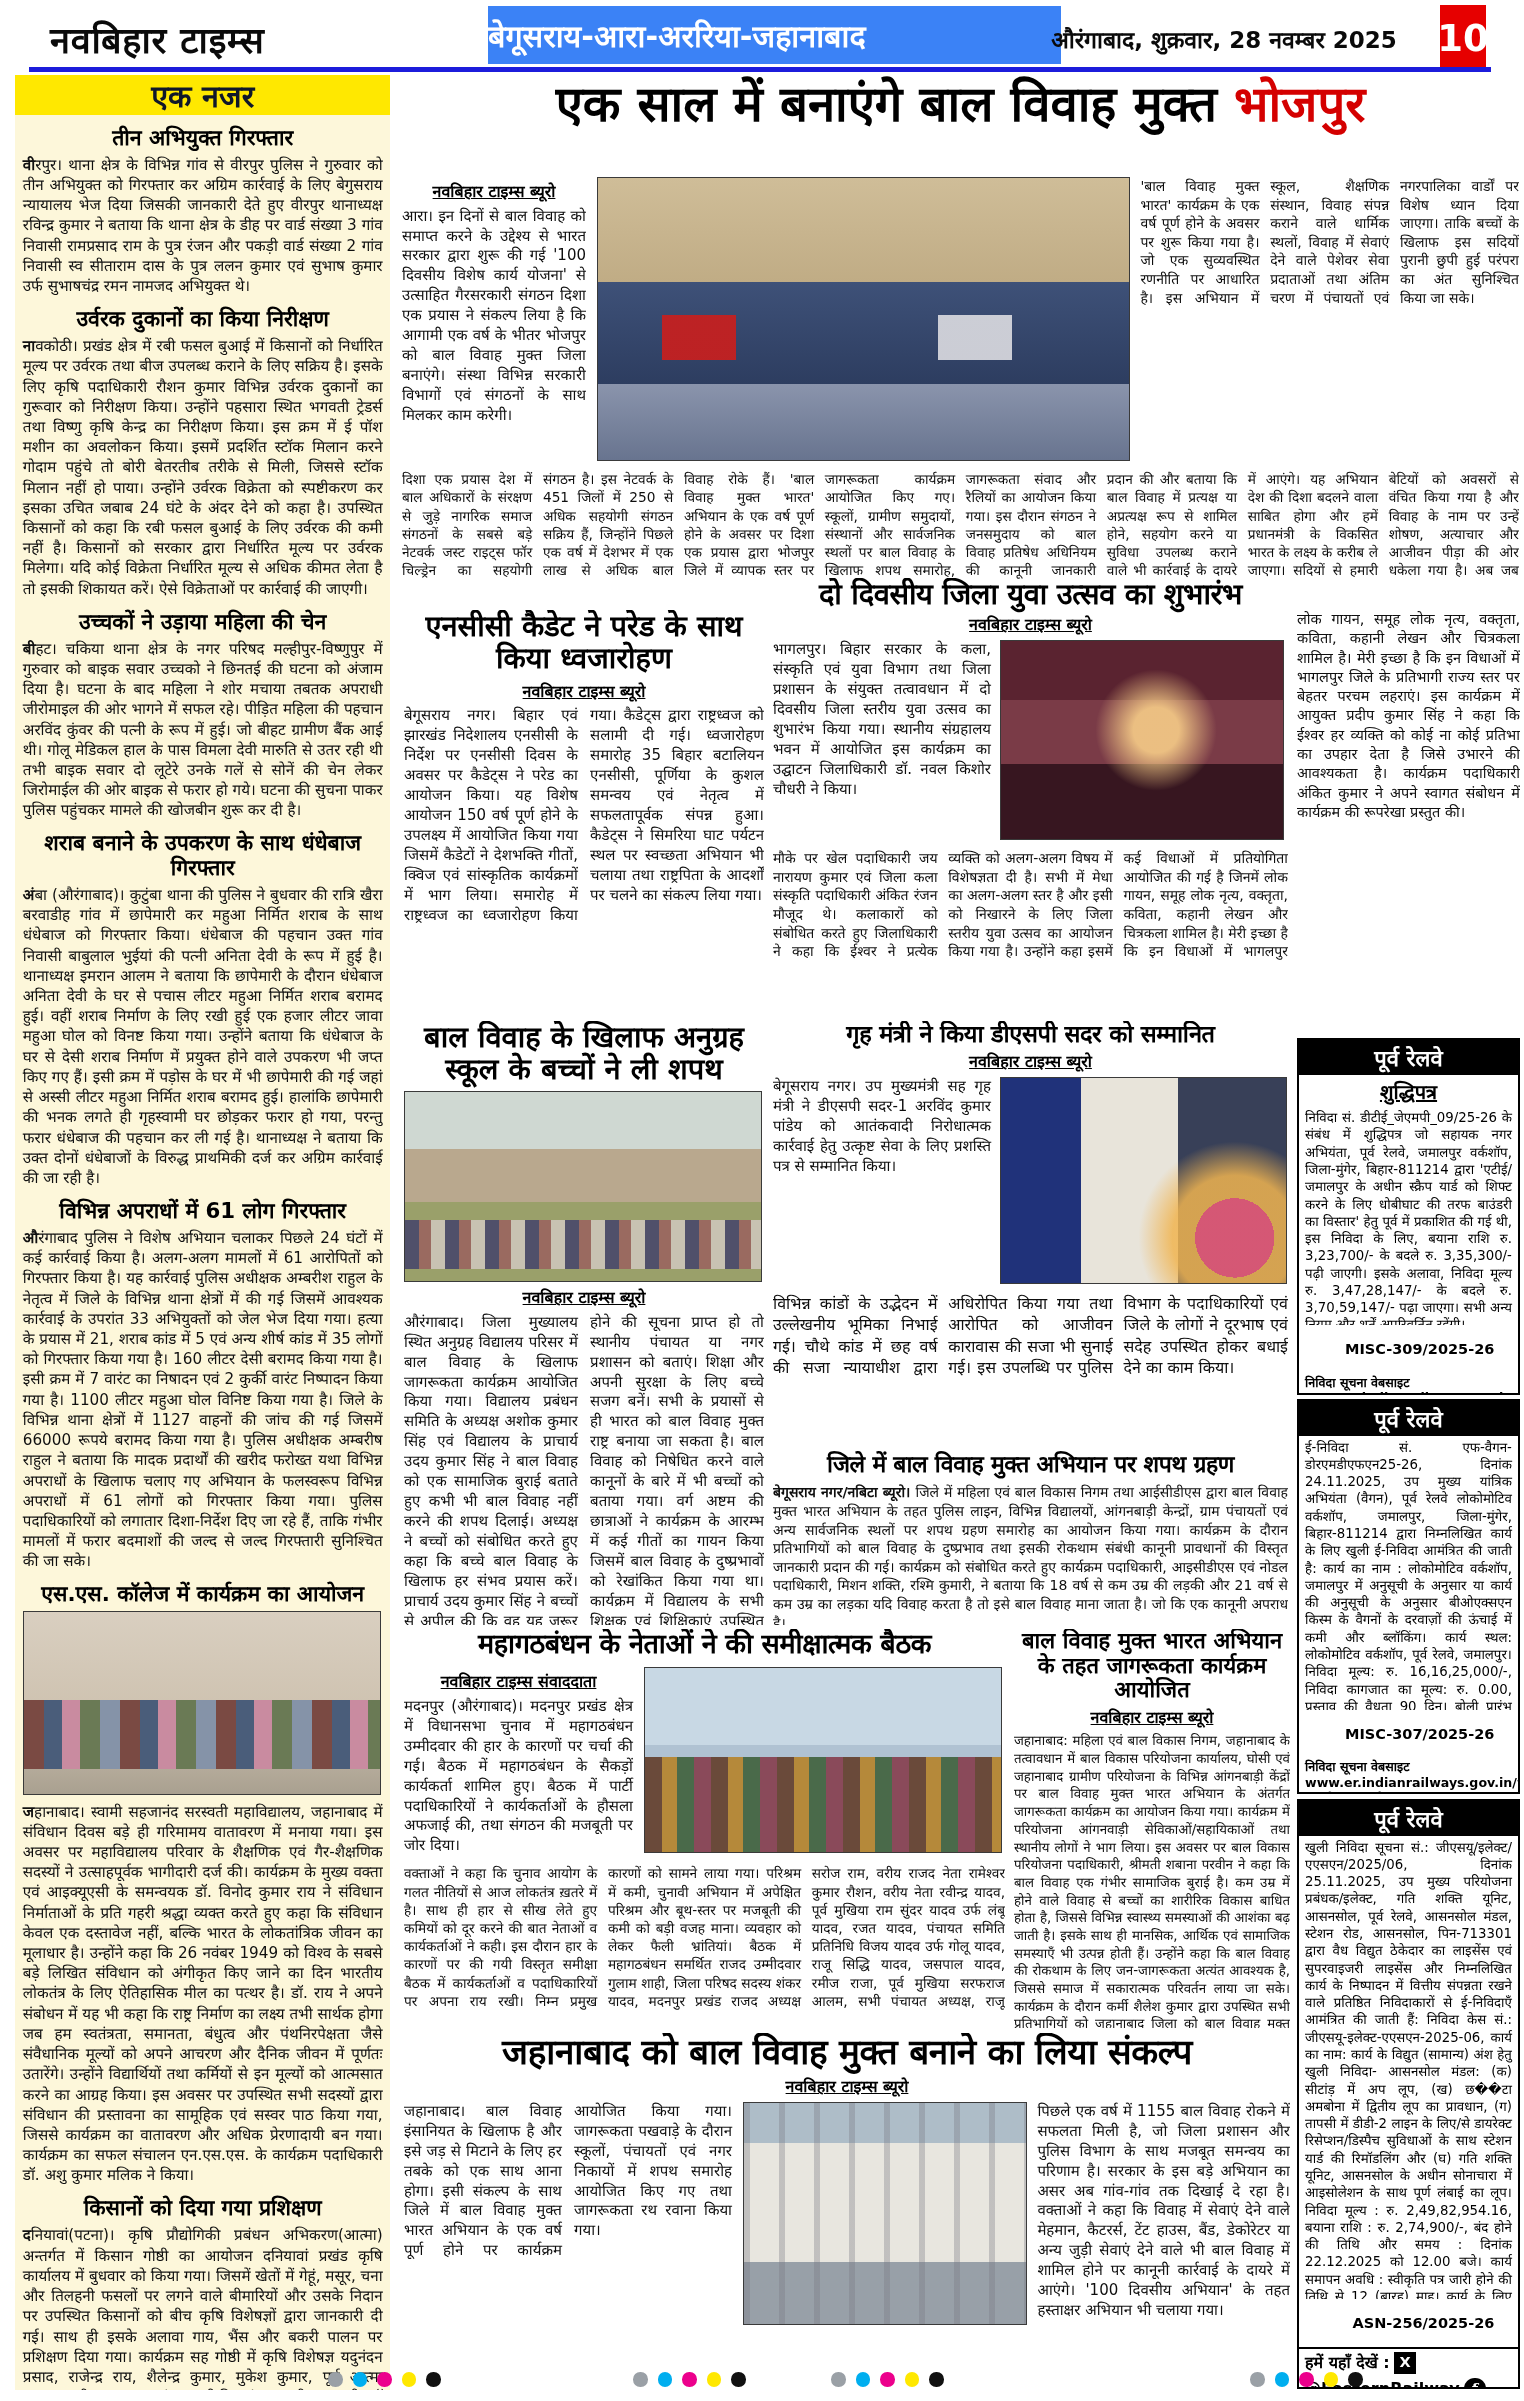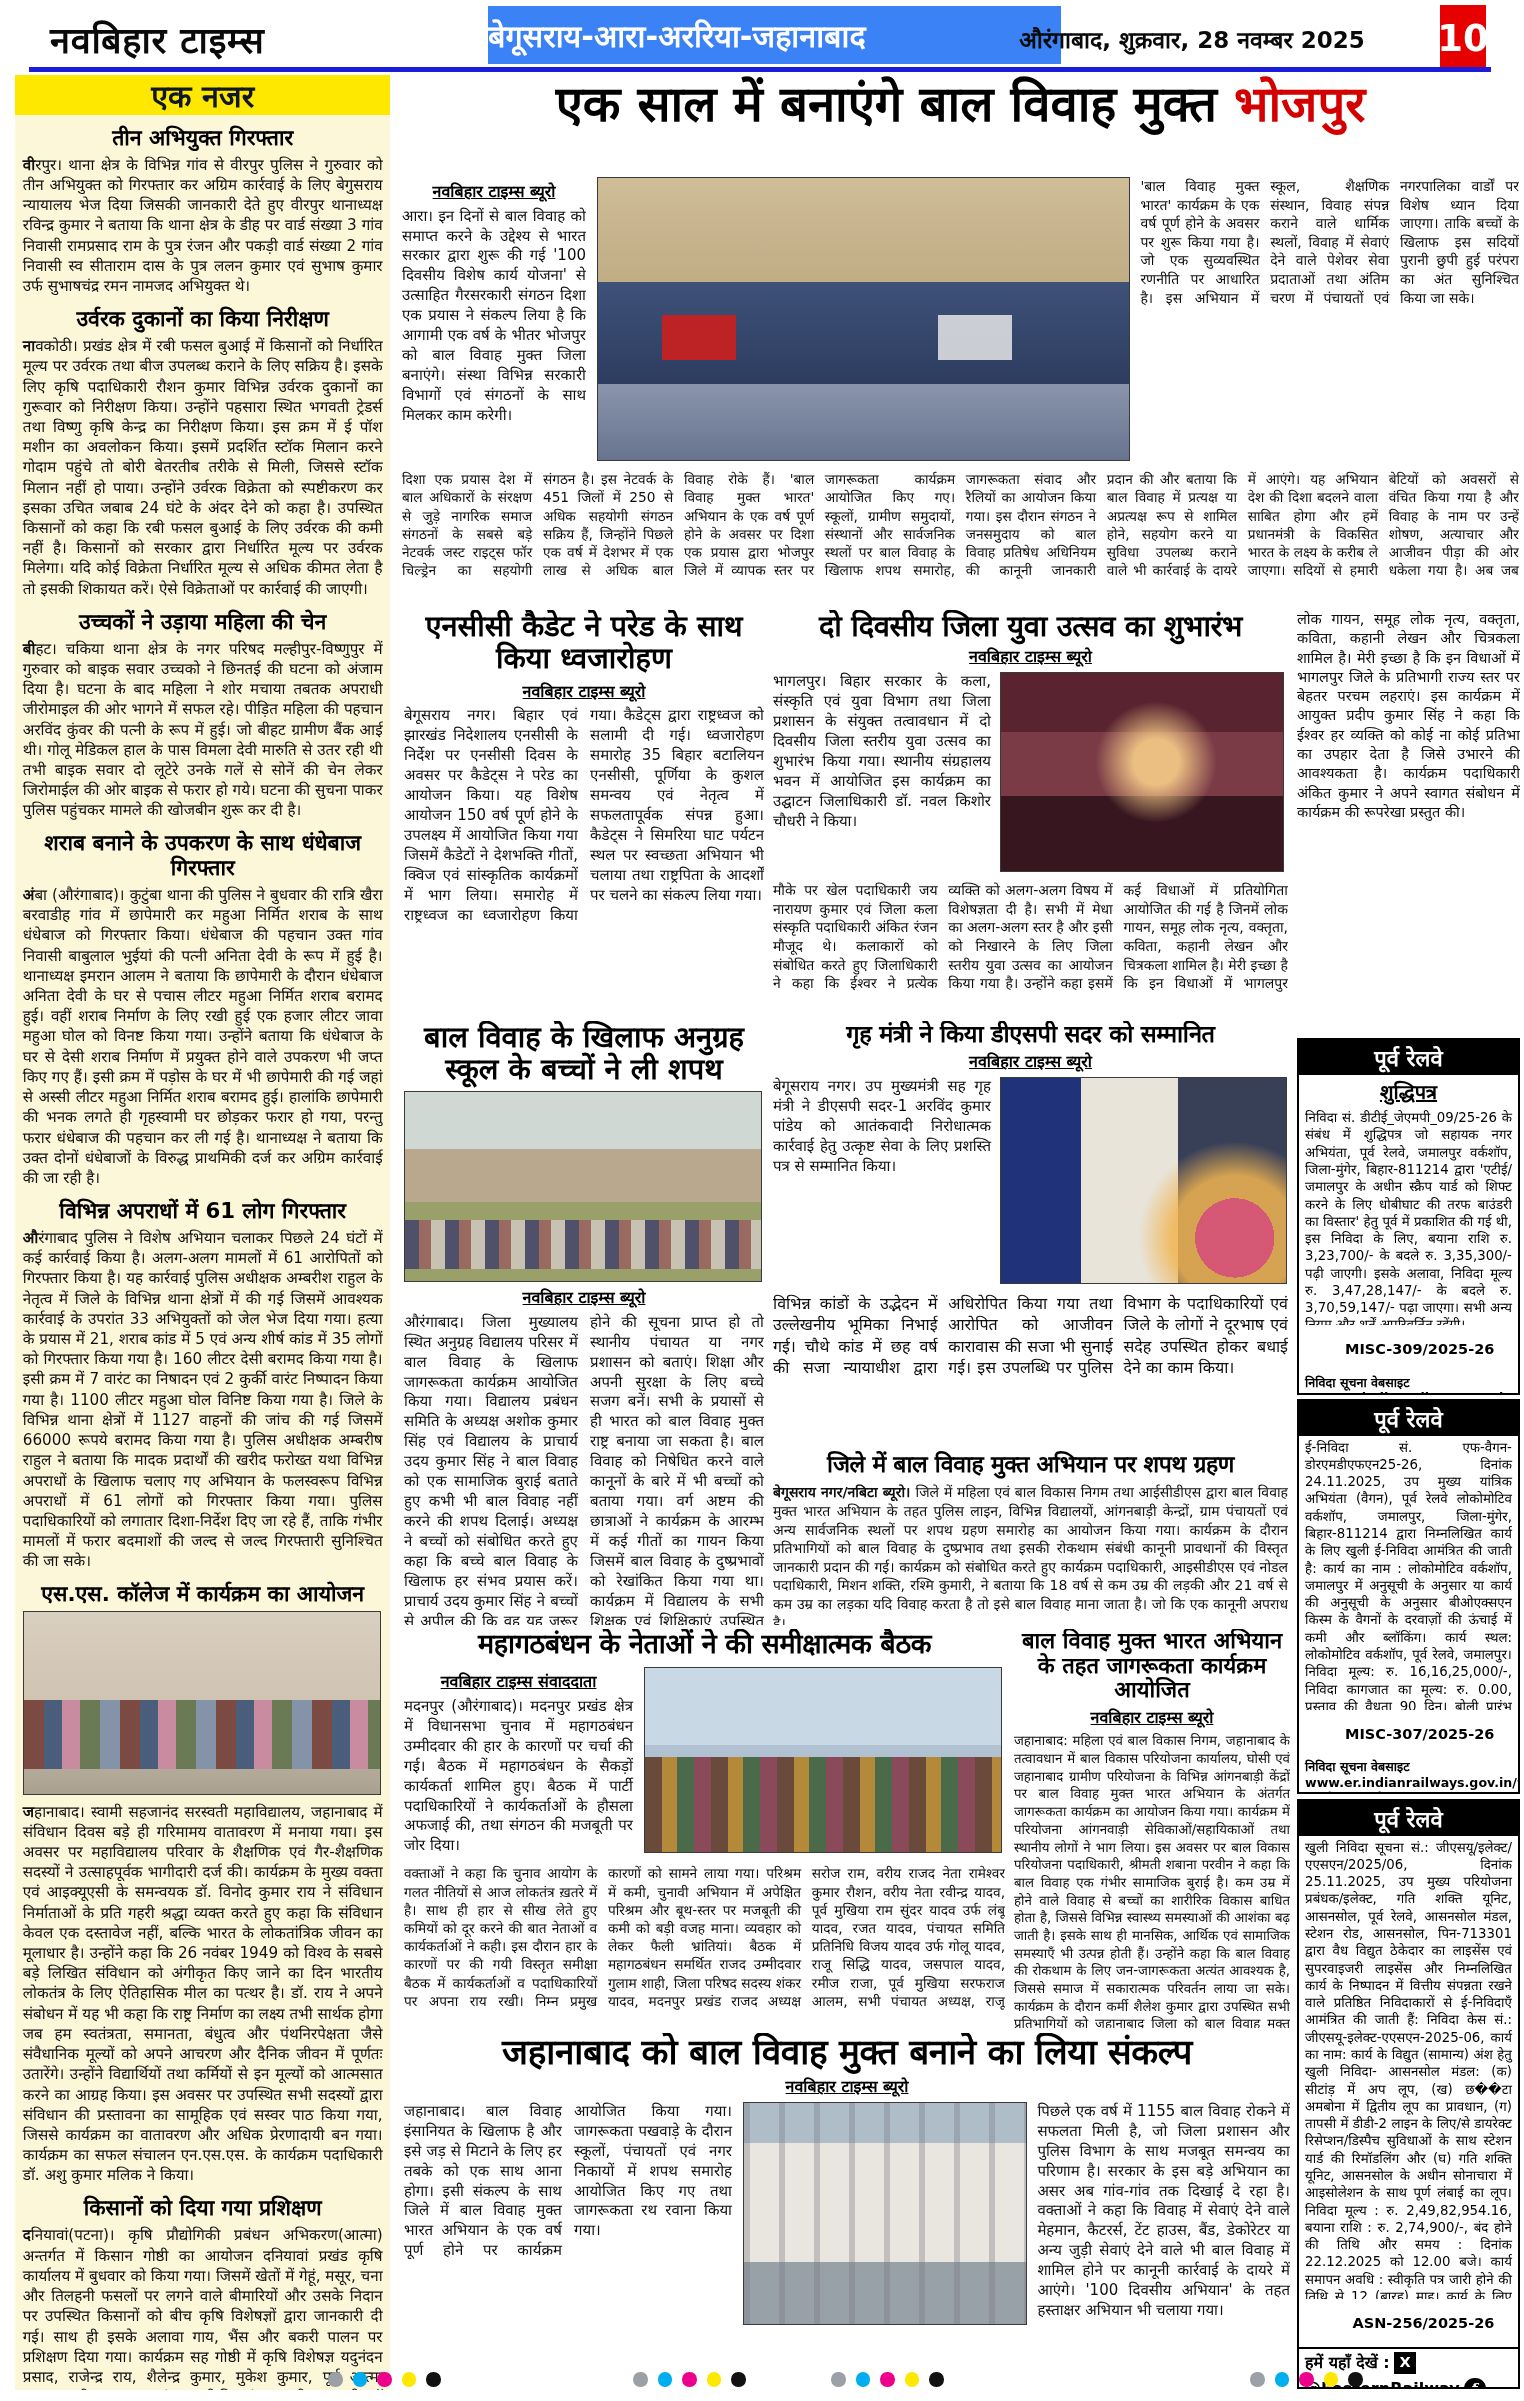--- a/index.html
+++ b/index.html
@@ -1,21 +1,21 @@
 <!DOCTYPE html>
 <html style="font-size:12.2px"><head>
 <meta charset="utf-8">
 <style>
   html,body{margin:0;padding:0;background:#e9e9e9;font-family:"DejaVu Sans","Liberation Sans",sans-serif;}
   .page{position:relative;width:1524px;height:2401px;background:#ffffff;overflow:hidden;margin:0 auto;}
   
   .paper-name{position:absolute;left:50px;top:15.2px;font-size:36px;font-weight:800;color:#0a0a0a;letter-spacing:0.8px;}
   .edition-banner{position:absolute;left:488px;top:6.1px;width:573px;height:58px;background:#3b82f6;display:flex;align-items:center;justify-content:flex-start;}
   .edition-banner span{color:#ffffff;font-size:30.5px;font-weight:800;}
-  .dateline{position:absolute;left:1013px;top:23px;width:358px;font-size:23px;font-weight:700;color:#0a0a0a;text-align:center;}
+  .dateline{position:absolute;left:1045px;top:23px;width:358px;font-size:23px;font-weight:700;color:#0a0a0a;text-align:center;}
   .page-badge{position:absolute;left:1440px;top:4.6px;width:46px;height:67px;background:#e60000;color:#fff;display:flex;align-items:center;justify-content:center;font-size:37px;font-weight:800;}
   .blue-rule{position:absolute;left:29px;top:67px;width:1462px;height:5.3px;background:#1c1cdb;}
   
   .left-rail{position:absolute;left:15.2px;top:75px;width:375px;height:2315px;background:#fdf7da;overflow:hidden;box-sizing:border-box;padding:0 7.6px 7.6px 7.6px;}
   .briefs-header{background:#ffe800;margin:0 -7.6px;height:40px;display:flex;align-items:center;justify-content:center;font-size:30.5px;font-weight:800;color:#0f172a;}
   .brief h2{font-size:21.3px;font-weight:800;text-align:center;margin:10.7px 0 4.6px 0;line-height:1.15;color:#000;}
   .brief p{font-size:15.2px;line-height:1.33;text-align:justify;margin:0;color:#101010;}
   .brief p::first-letter{font-weight:700;}
   
   .byline{font-weight:700;text-align:center;text-decoration:underline;font-size:16px;margin:3px 0 4.6px 0;color:#000;}
@@ -127,21 +127,21 @@
   </div>
 
   <div class="art" style="left:404px;top:610px;width:360px;height:405px;">
     <h2 class="hl" style="font-size:29px;margin-bottom:4.6px;">एनसीसी कैडेट ने परेड के साथ किया ध्वजारोहण</h2>
     <div class="byline">नवबिहार टाइम्स ब्यूरो</div>
     <div class="cols2" style="height:290px;overflow:hidden;">
       <p class="jtext">बेगूसराय नगर। बिहार एवं झारखंड निदेशालय एनसीसी के निर्देश पर एनसीसी दिवस के अवसर पर कैडेट्स ने परेड का आयोजन किया। यह विशेष आयोजन 150 वर्ष पूर्ण होने के उपलक्ष्य में आयोजित किया गया जिसमें कैडेटों ने देशभक्ति गीतों, क्विज एवं सांस्कृतिक कार्यक्रमों में भाग लिया। समारोह में राष्ट्रध्वज का ध्वजारोहण किया गया। कैडेट्स द्वारा राष्ट्रध्वज को सलामी दी गई। ध्वजारोहण समारोह 35 बिहार बटालियन एनसीसी, पूर्णिया के कुशल समन्वय एवं नेतृत्व में सफलतापूर्वक संपन्न हुआ। कैडेट्स ने सिमरिया घाट पर्यटन स्थल पर स्वच्छता अभियान भी चलाया तथा राष्ट्रपिता के आदर्शों पर चलने का संकल्प लिया गया।</p>
     </div>
   </div>
 
-  <div class="art" style="left:773px;top:610px;width:515px;height:405px;">
+  <div class="art" style="left:773px;top:578px;width:515px;height:405px;">
     <h2 class="hl nowrap" style="font-size:29px;margin-bottom:3px;">दो दिवसीय जिला युवा उत्सव का शुभारंभ</h2>
     <div class="byline">नवबिहार टाइम्स ब्यूरो</div>
     <div style="display:flex;gap:9.1px;height:203px;overflow:hidden;">
       <p class="jtext" style="width:218px;">भागलपुर। बिहार सरकार के कला, संस्कृति एवं युवा विभाग तथा जिला प्रशासन के संयुक्त तत्वावधान में दो दिवसीय जिला स्तरीय युवा उत्सव का शुभारंभ किया गया। स्थानीय संग्रहालय भवन में आयोजित इस कार्यक्रम का उद्घाटन जिलाधिकारी डॉ. नवल किशोर चौधरी ने किया।</p>
       <div class="ph ph-yuva"></div>
     </div>
     <div class="cols3" style="margin-top:6.1px;height:130px;overflow:hidden;">
       <p class="jtext" style="font-size:14px;">मौके पर खेल पदाधिकारी जय नारायण कुमार एवं जिला कला संस्कृति पदाधिकारी अंकित रंजन मौजूद थे। कलाकारों को संबोधित करते हुए जिलाधिकारी ने कहा कि ईश्वर ने प्रत्येक व्यक्ति को अलग-अलग विषय में विशेषज्ञता दी है। सभी में मेधा का अलग-अलग स्तर है और इसी को निखारने के लिए जिला स्तरीय युवा उत्सव का आयोजन किया गया है। उन्होंने कहा इसमें कई विधाओं में प्रतियोगिता आयोजित की गई है जिनमें लोक गायन, समूह लोक नृत्य, वक्तृता, कविता, कहानी लेखन और चित्रकला शामिल है। मेरी इच्छा है कि इन विधाओं में भागलपुर जिले के प्रतिभागी राज्य स्तर पर बेहतर परचम लहराएं।</p>
     </div>
   </div>

